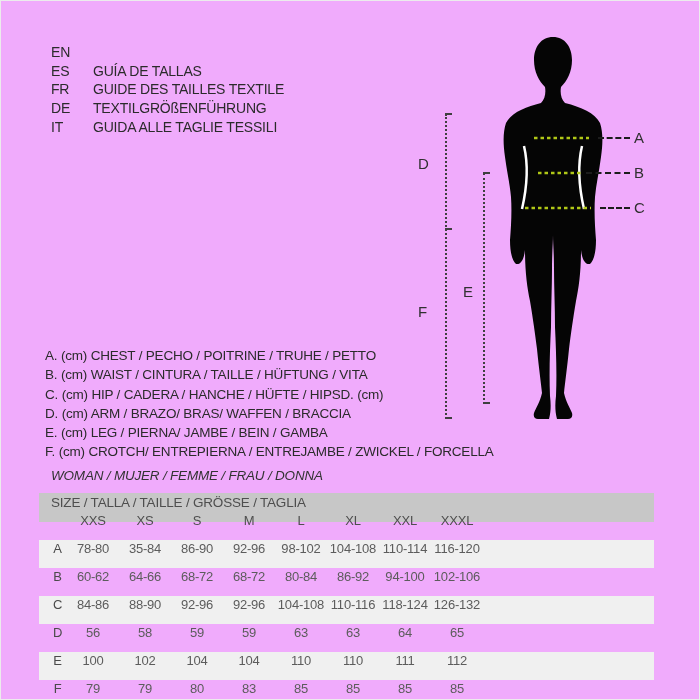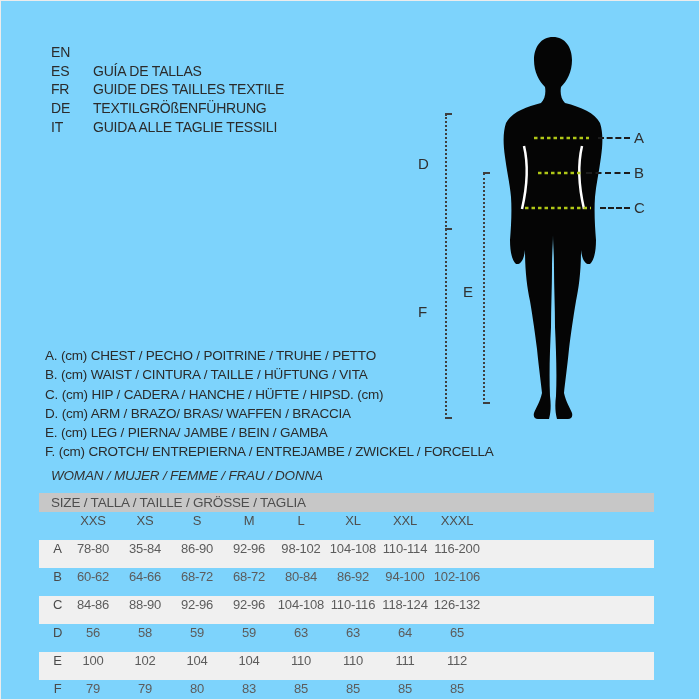--- a/index.html
+++ b/index.html
@@ -1,17 +1,17 @@
 <!DOCTYPE html>
 <html><head>
 <meta charset="utf-8">
 <style>
   html,body{margin:0;padding:0;background:#fff;}
   .page{
-    position:relative;width:700px;height:700px;background:#7dd3fc;
+    position:relative;width:700px;height:700px;background:#f0abfc;
     border:1px solid #ececec;box-sizing:border-box;overflow:hidden;
     font-family:"Liberation Sans", sans-serif;color:#2e2e2e;
     letter-spacing:-0.2px;
   }
   
   .lang-block{position:absolute;left:50px;top:42px;}
   .lang-row{display:flex;height:18.7px;line-height:18.7px;font-size:14px;color:#2b2b2b;}
   .lang-code{width:42px;flex:0 0 42px;}
   
   .fig-svg{position:absolute;left:498px;top:30px;width:118px;height:395px;}
@@ -30,21 +30,21 @@
   .lbl-d{left:417px;top:154px;}
   .lbl-e{left:462px;top:282px;}
   .lbl-f{left:417px;top:302px;}
   
   .legend-block{position:absolute;left:44px;top:345px;}
   .legend-row{height:19.3px;line-height:19.3px;font-size:13.5px;color:#2b2b2b;white-space:nowrap;}
   
   .gender-line{position:absolute;left:50px;top:467px;font-size:13.5px;color:#333;font-style:italic;}
   
   .size-bar{
-    position:absolute;left:38px;top:492px;width:615px;height:19px;
+    position:absolute;left:38px;top:492px;width:615px;height:29px;
     background:#c7c7c7;color:#4e4e4e;font-size:13.5px;line-height:19px;
     padding-left:12px;box-sizing:border-box;
   }
   .size-table{position:absolute;left:38px;top:511px;width:615px;}
   .trow{display:grid;grid-template-columns:28px repeat(8,52px) 1fr;height:28px;line-height:17px;}
   .trow.alt{background:#f0f0f0;}
   .tcell{text-align:center;font-size:13px;color:#5c5c5c;}
   .tcell.rowlbl{padding-left:9px;color:#4a4a4a;}
   .trow.thead .tcell{color:#4f4f4f;}
 </style>
@@ -169,21 +169,21 @@
       </div>
       <div class="trow alt">
         <div class="tcell rowlbl">A</div>
         <div class="tcell">78-80</div>
         <div class="tcell">35-84</div>
         <div class="tcell">86-90</div>
         <div class="tcell">92-96</div>
         <div class="tcell">98-102</div>
         <div class="tcell">104-108</div>
         <div class="tcell">110-114</div>
-        <div class="tcell">116-200</div>
+        <div class="tcell">116-120</div>
         <div class="tcell"></div>
       </div>
       <div class="trow">
         <div class="tcell rowlbl">B</div>
         <div class="tcell">60-62</div>
         <div class="tcell">64-66</div>
         <div class="tcell">68-72</div>
         <div class="tcell">68-72</div>
         <div class="tcell">80-84</div>
         <div class="tcell">86-92</div>

